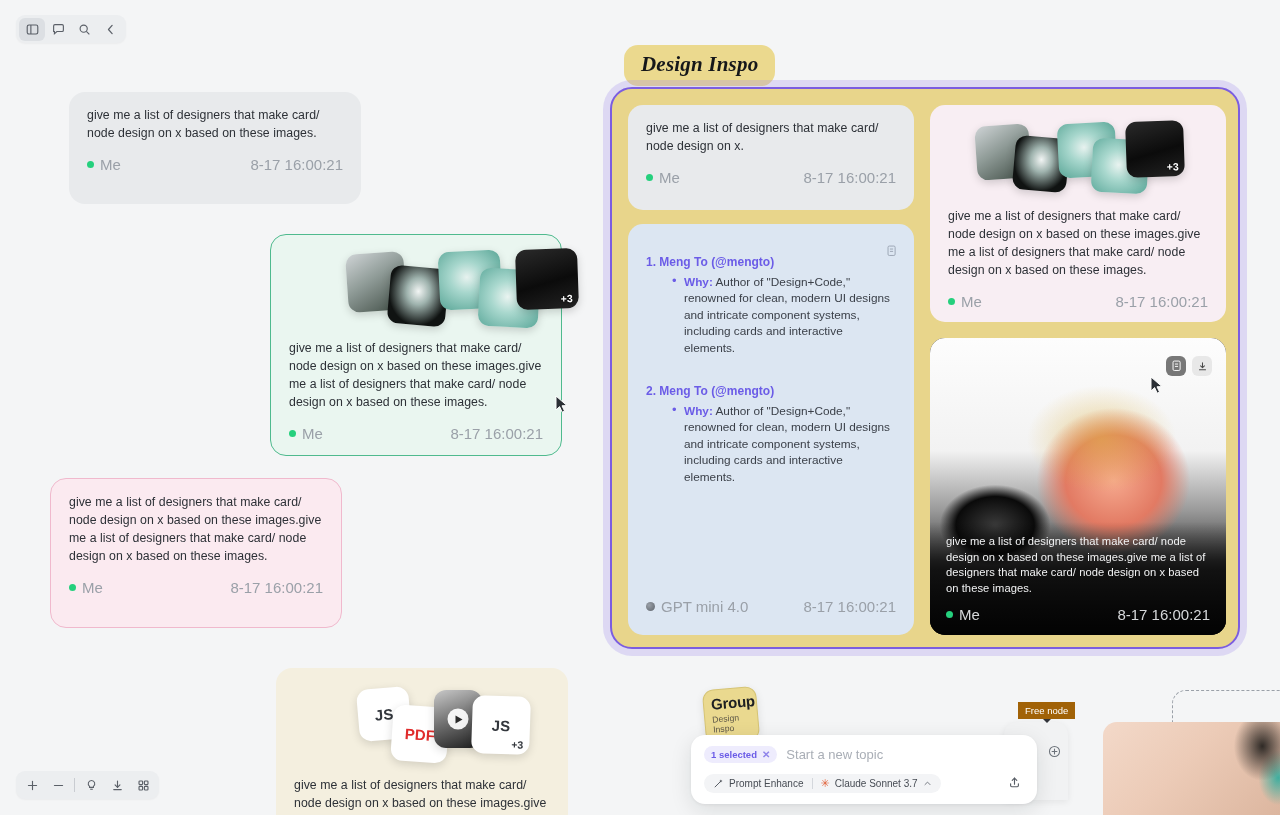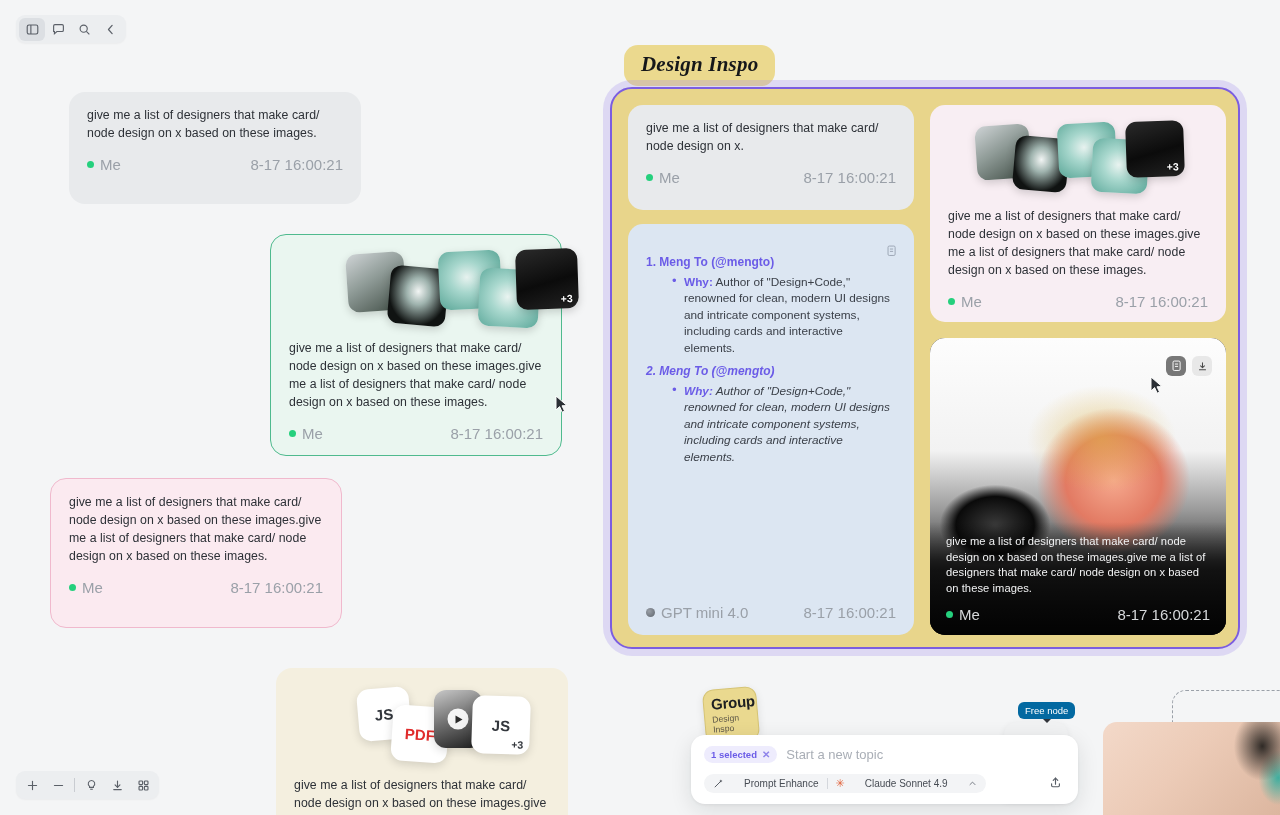--- a/index.html
+++ b/index.html
@@ -78,21 +78,21 @@
   .ans-item { margin-bottom: 6px; margin-top: 8px; }
   .ans-head { font-size: 12px; color: #6b5ce7; font-weight: 600; padding-left: 13px; text-indent: -13px; }
   .ans-sub {
     margin: 5px 0 0 26px; font-size: 11.8px; line-height: 16.4px; color: #3b4049;
     position: relative; padding-left: 12px;
   }
   .ans-sub::before {
     content: "•"; position: absolute; left: 0; top: -1px; color: #6b5ce7; font-size: 13px;
   }
   .ans-sub b { color: #6b5ce7; font-weight: 600; }
-  .ans-meta { position: absolute; left: 18px; right: 18px; bottom: 14px; }
+  .ans-meta { position: absolute; left: 18px; right: 18px; bottom: 20px; }
   .model-dot {
     width: 9px; height: 9px; border-radius: 50%;
     background: radial-gradient(circle at 35% 35%, #9aa0a8, #5d636b);
   }
 
   
   .thumbs { position: relative; height: 86px; }
   .thumb {
     position: absolute; border-radius: 11px; overflow: hidden;
     box-shadow: 0 3px 9px rgba(0,0,0,.17);
@@ -165,22 +165,22 @@
   #group-node .gn-sub { font-size: 8.6px; line-height: 10px; color: #5c5647; margin-top: 2px; }
 
   #free-node {
     position: absolute; left: 1004px; top: 722px; width: 64px; height: 78px;
     background: #f1f2f3; border-radius: 13px 13px 0 0;
     box-shadow: 0 2px 7px rgba(0,0,0,.07);
   }
   #free-node-plus { position: absolute; right: 7px; top: 22px; color: #6d737b; cursor: pointer; }
   #free-node-tip {
     position: absolute; left: 1018px; top: 702px;
-    background: #0369a1; color: #fff; font-size: 9.5px;
-    padding: 3px 7px; border-radius: 6px; white-space: nowrap;
+    background: #a16207; color: #fff; font-size: 9.5px;
+    padding: 3px 7px; border-radius: 0; white-space: nowrap;
   }
   #free-node-tip::after {
     content: ""; position: absolute; left: 50%; bottom: -4px; transform: translateX(-50%);
     border-left: 4px solid transparent; border-right: 4px solid transparent;
     border-top: 4px solid #31343a;
   }
 
   
   #portrait-node {
     position: absolute; left: 1103px; top: 722px; width: 177px; height: 93px;
@@ -191,21 +191,21 @@
       linear-gradient(135deg, #f3d9c9 0%, #eccbb7 45%, #dcb69f 100%);
   }
   #portrait-dashed {
     position: absolute; left: 1172px; top: 690px; width: 108px; height: 34px;
     border: 1.3px dashed #9aa0a8; border-bottom: none; border-right: none;
     border-radius: 14px 0 0 0;
   }
 
   
   #composer {
-    position: absolute; left: 691px; top: 735px; width: 387px; height: 69px;
+    position: absolute; left: 691px; top: 735px; width: 346px; height: 69px;
     background: #fff; border-radius: 14px;
     box-shadow: 0 6px 22px rgba(20,24,31,.11), 0 1px 3px rgba(20,24,31,.06);
     padding: 11px 13px;
   }
   .comp-row1 { display: flex; align-items: center; gap: 9px; }
   .sel-chip {
     display: flex; align-items: center; gap: 5px;
     background: #eeecfd; color: #6b5ce7; border-radius: 11px;
     padding: 3px 7px; font-size: 9.5px; font-weight: 600; cursor: pointer;
   }
@@ -215,21 +215,21 @@
     font-family: "Liberation Sans", sans-serif; font-size: 13px; color: #000000;
     flex: 1;
   }
   #composer-input::placeholder { color: #a9aeb6; }
   .comp-row2 { display: flex; align-items: center; justify-content: space-between; margin-top: 11px; }
   .chip-group {
     display: flex; align-items: center; background: #f3f4f6;
     border-radius: 13px; padding: 4px 9px; gap: 8px;
   }
   .chip {
-    display: flex; align-items: center; gap: 20px;
+    display: flex; align-items: center; gap: 5px;
     font-size: 10px; color: #474c54; cursor: pointer; white-space: nowrap;
   }
   .chip-div { width: 1px; height: 11px; background: #d4d7dc; }
   .starburst { color: #e2663f; font-size: 11px; line-height: 1; }
   #send-btn { color: #585e66; cursor: pointer; padding-right: 3px; }
 </style>
 </head>
 <body>
 
 <div class="canvas">
@@ -387,21 +387,21 @@
       <div class="ans-list">
         <div class="ans-item">
           <div class="ans-head">
             <span>1.</span>
             <span>Meng To (@mengto)</span>
           </div>
           <div class="ans-sub">
             <b>Why:</b><span> Author of "Design+Code," renowned for clean, modern UI designs and intricate component systems, including cards and interactive elements.</span>
           </div>
         </div>
-        <div class="ans-item" style="margin-top:8px;font-style:italic;">
+        <div class="ans-item" style="margin-top:28px;">
           <div class="ans-head">
             <span>2.</span>
             <span>Meng To (@mengto)</span>
           </div>
           <div class="ans-sub">
             <b>Why:</b><span> Author of "Design+Code," renowned for clean, modern UI designs and intricate component systems, including cards and interactive elements.</span>
           </div>
         </div>
       </div>
 
@@ -506,21 +506,21 @@
         <span class="chip">
           <svg width="11" height="11" viewBox="0 0 16 16" fill="none" stroke="#474c54" stroke-width="1.3" stroke-linecap="round">
             <line x1="3" y1="13" x2="11" y2="5"></line>
               <path d="M11.5 2.2l.7 1.6 1.6.7-1.6.7-.7 1.6-.7-1.6-1.6-.7 1.6-.7z" fill="#474c54" stroke="none"></path>
           </svg>
           <span>Prompt Enhance</span>
         </span>
         <span class="chip-div"></span>
         <span class="chip">
           <span class="starburst">✳</span>
-          <span>Claude Sonnet 4.9</span>
+          <span>Claude Sonnet 3.7</span>
           <svg width="9" height="9" viewBox="0 0 16 16" fill="none" stroke="#6b7079" stroke-width="1.6" stroke-linecap="round" stroke-linejoin="round">
             <polyline points="3.5,10 8,5.5 12.5,10"></polyline>
           </svg>
         </span>
       </div>
       <span id="send-btn">
         <svg width="13" height="13" viewBox="0 0 16 16" fill="none" stroke="currentColor" stroke-width="1.4" stroke-linecap="round" stroke-linejoin="round">
           <line x1="8" y1="10" x2="8" y2="2.6"></line>
             <polyline points="5.2,5.4 8,2.5 10.8,5.4"></polyline>
             <path d="M3.2 9.6v2.2a1.4 1.4 0 001.4 1.4h6.8a1.4 1.4 0 001.4-1.4V9.6"></path>

